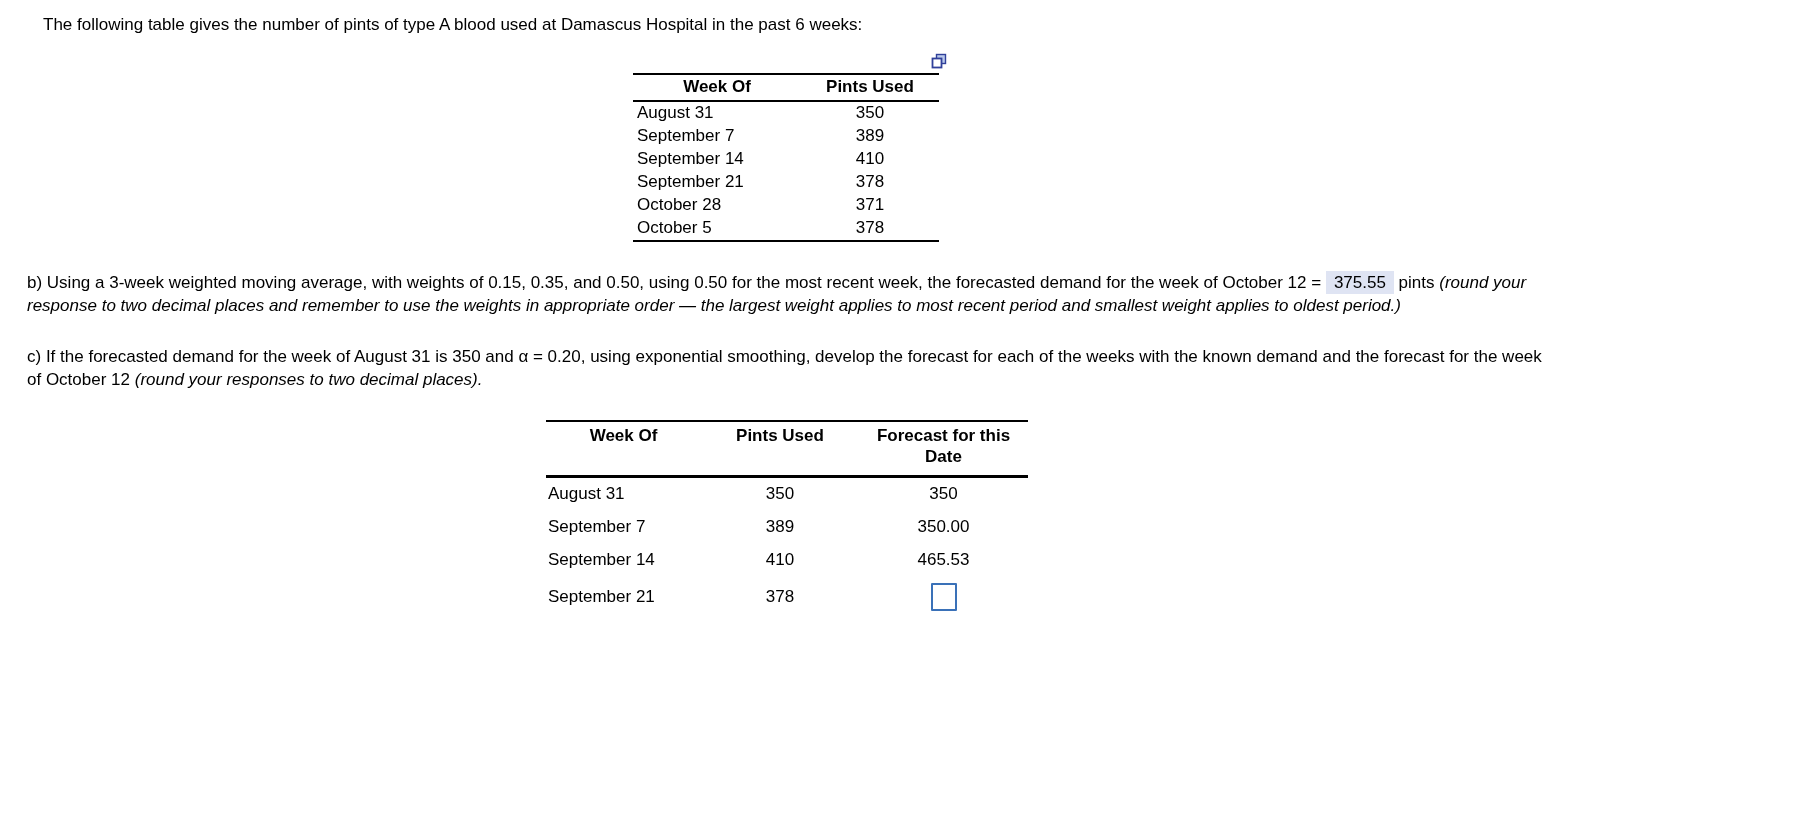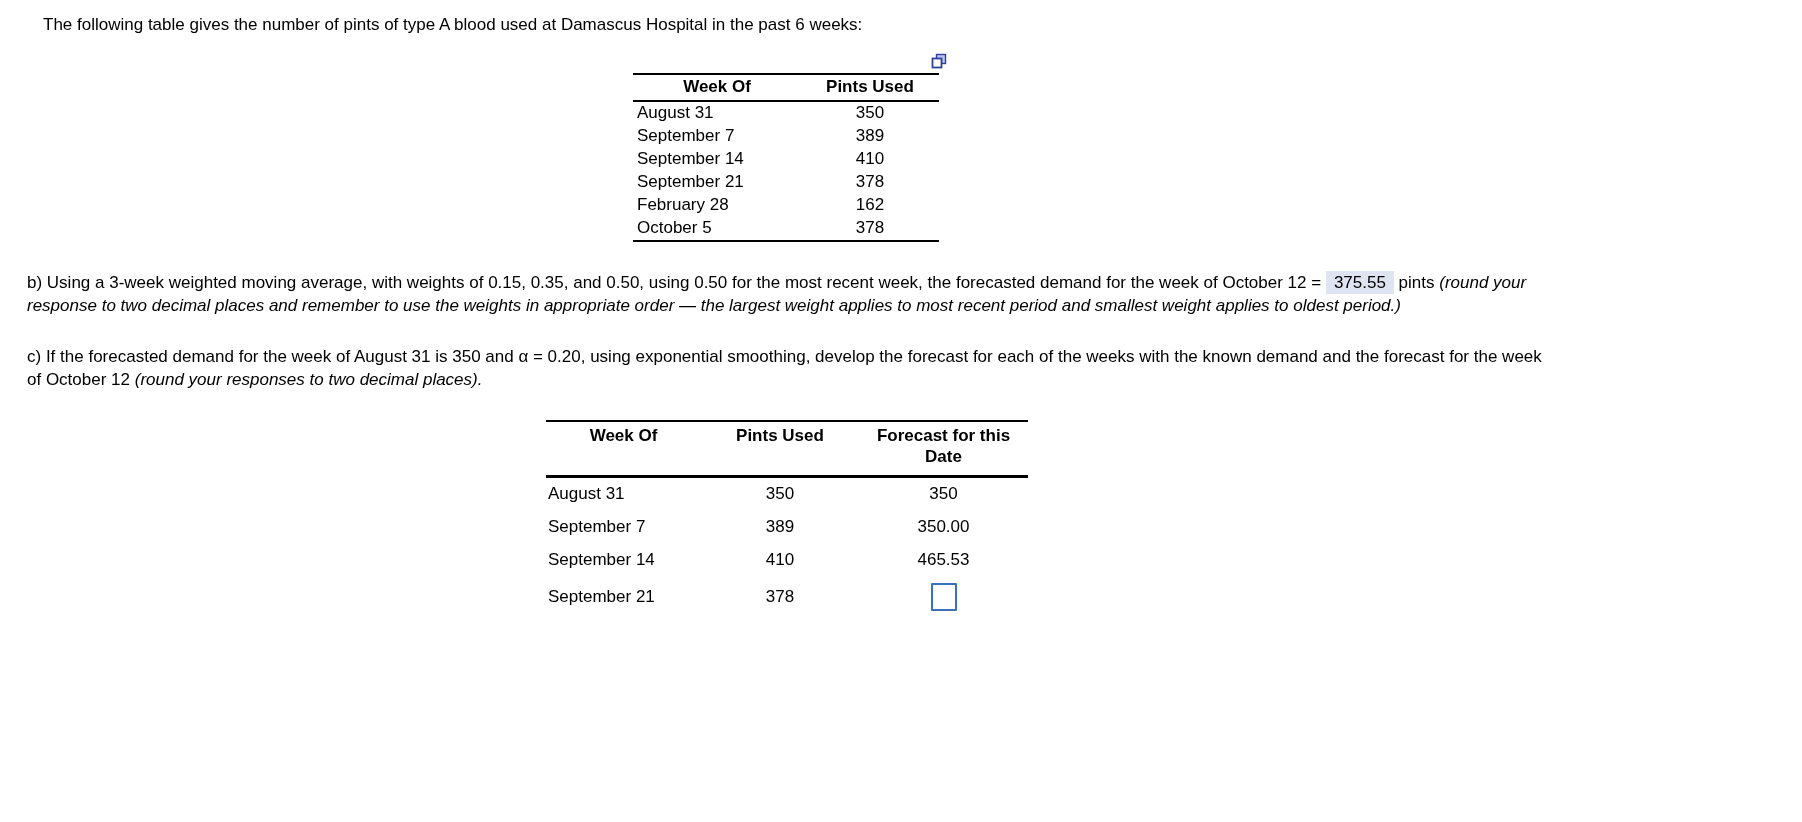--- a/index.html
+++ b/index.html
@@ -125,22 +125,22 @@
         </tr>
         <tr>
           <td>September 14</td>
           <td>410</td>
         </tr>
         <tr>
           <td>September 21</td>
           <td>378</td>
         </tr>
         <tr>
-          <td>February 28</td>
-          <td>162</td>
+          <td>October 28</td>
+          <td>371</td>
         </tr>
         <tr>
           <td>October 5</td>
           <td>378</td>
         </tr>
       </tbody>
     </table>
   </div>
 
 

